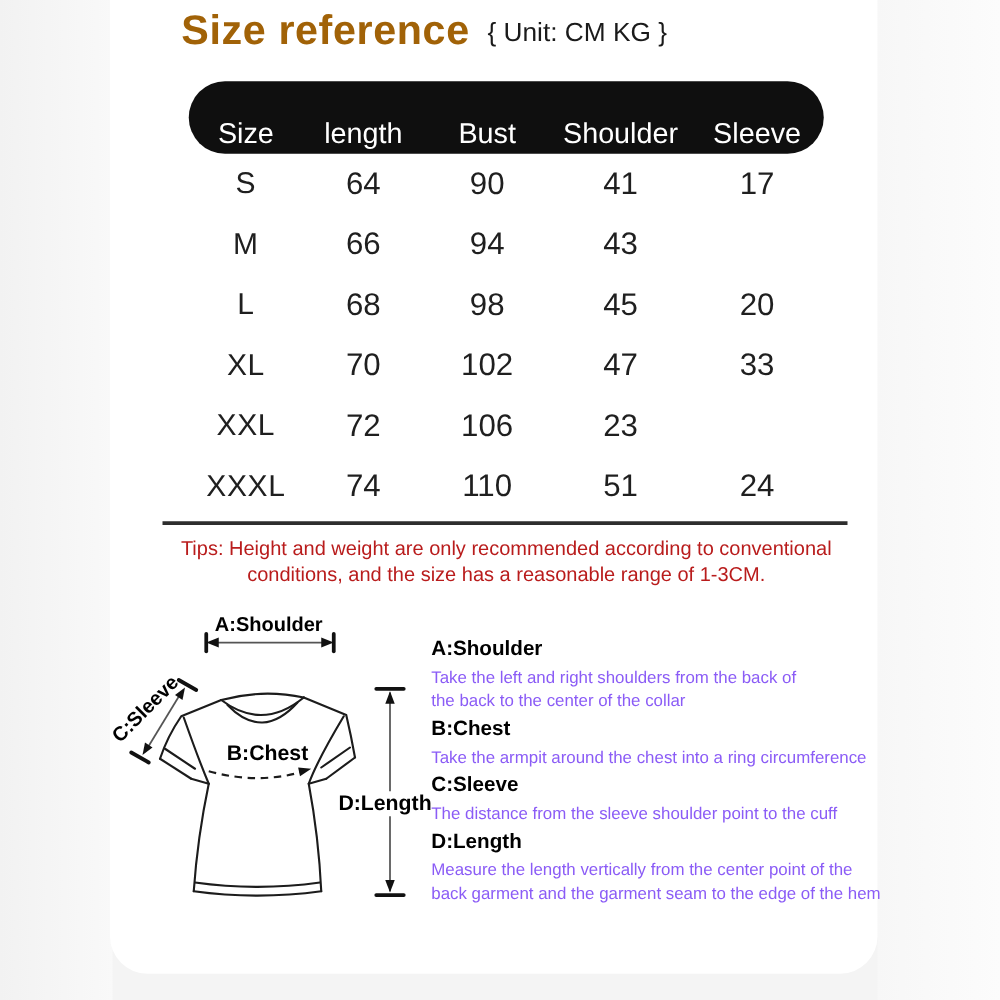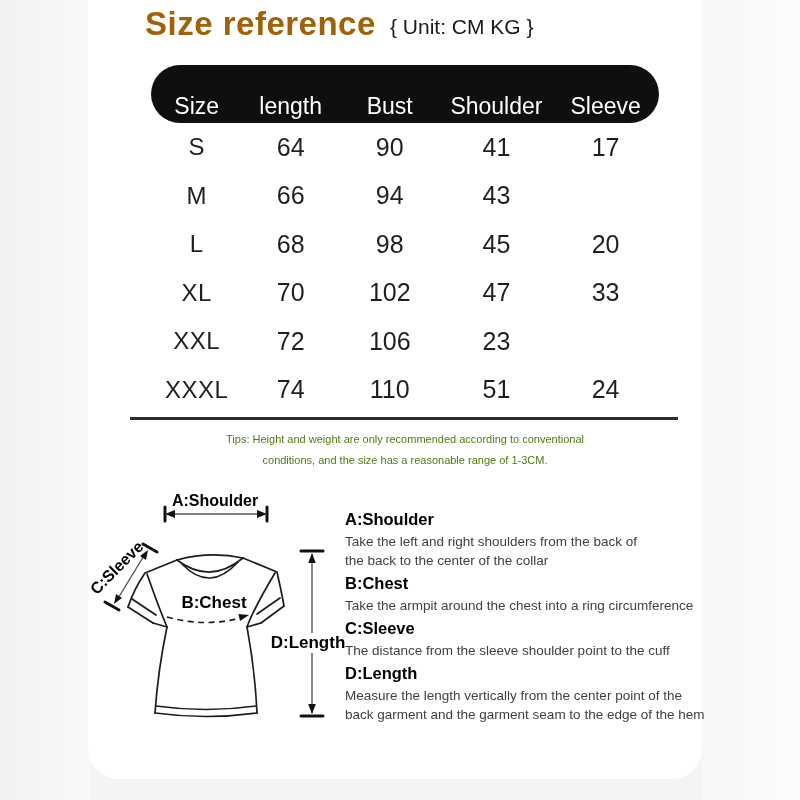--- a/index.html
+++ b/index.html
@@ -56,21 +56,21 @@
   }
   .trow .cell { font-size:25px; text-align:center; color:#1f1f1f; white-space:nowrap; }
   .trow .cell.sz { font-size:24px; letter-spacing:0.5px; }
 
   .divider {
     left:130px; top:417px; width:548px; height:3px;
     background:var(--divider,#2e2e2e);
   }
   .tips {
     left:100px; top:429px; width:610px;
-    text-align:center; font-size:11px; line-height:21px; color:#4d7c0f;
+    text-align:center; font-size:16px; line-height:21px; color:#b91c1c;
   }
   .tips div { white-space:nowrap; }
 
   .fig { left:95px; top:500px; width:240px; height:230px; }
   .fig .ink  { stroke:var(--line-art,#1c1c1c); stroke-width:1.7; fill:none;
                stroke-linecap:round; stroke-linejoin:round; }
   .fig .mline { stroke:#555; stroke-width:1.4; fill:none; }
   .fig .tick  { stroke:#111; stroke-width:3; fill:none; stroke-linecap:round; }
   .fig .head  { fill:#111; stroke:none; }
   .fig .dash  { stroke:#1c1c1c; stroke-width:1.7; fill:none; stroke-dasharray:6 4.5; }
@@ -79,21 +79,21 @@
   .lbl-shoulder { left:170px; top:492px; width:90px; font-size:16px; }
   .lbl-sleeve   { left:79px;  top:559px; width:76px; font-size:16px;
                   transform:rotate(-45deg); }
   .lbl-chest    { left:180px; top:593px; width:68px; font-size:17px; }
   .lbl-length   { left:267px; top:633px; width:82px; font-size:17px; background:#fff; }
 
   .notes { left:345px; top:509px; width:380px; }
   .note-block { margin-bottom:3px; }
   .note-head { font-size:16.5px; font-weight:bold; color:#000;
                line-height:20px; margin-bottom:3px; white-space:nowrap; }
-  .note-line { font-size:13.5px; color:#404040; line-height:19px; white-space:nowrap; }
+  .note-line { font-size:13.5px; color:#8b5cf6; line-height:19px; white-space:nowrap; }
 </style>
 </head>
 <body>
 
 <div class="left-fade"></div>
 <div class="right-fade"></div>
 <div class="card"></div>
 
 <div class="abs title">Size reference</div>
 <div class="abs unit">{ Unit: CM KG }</div>

